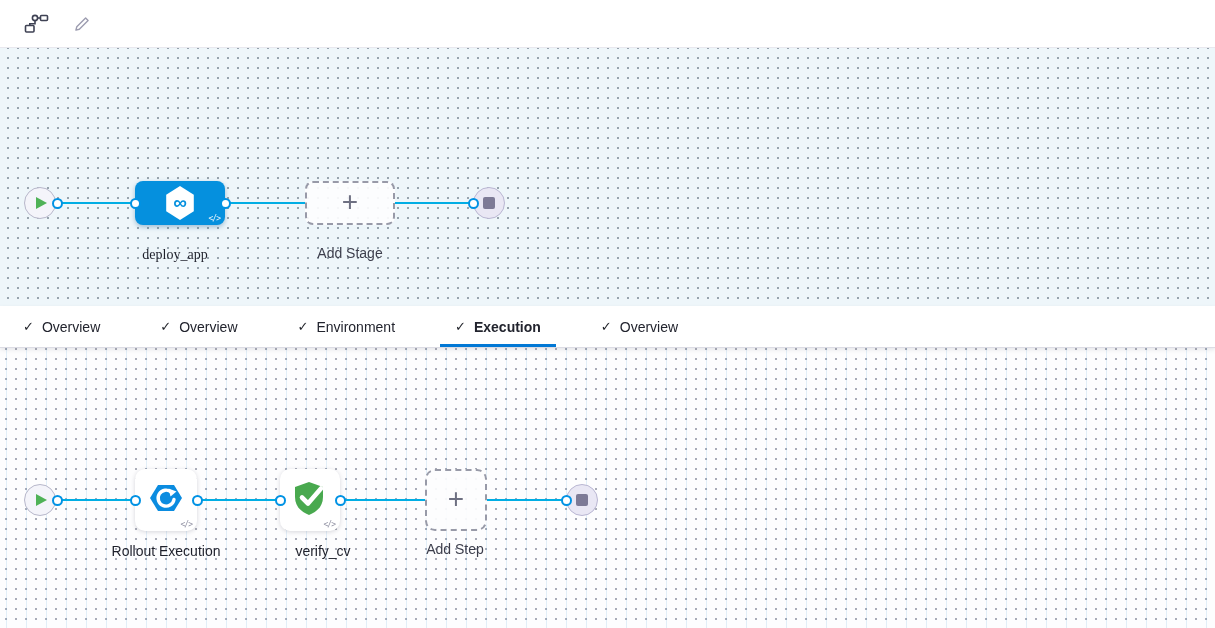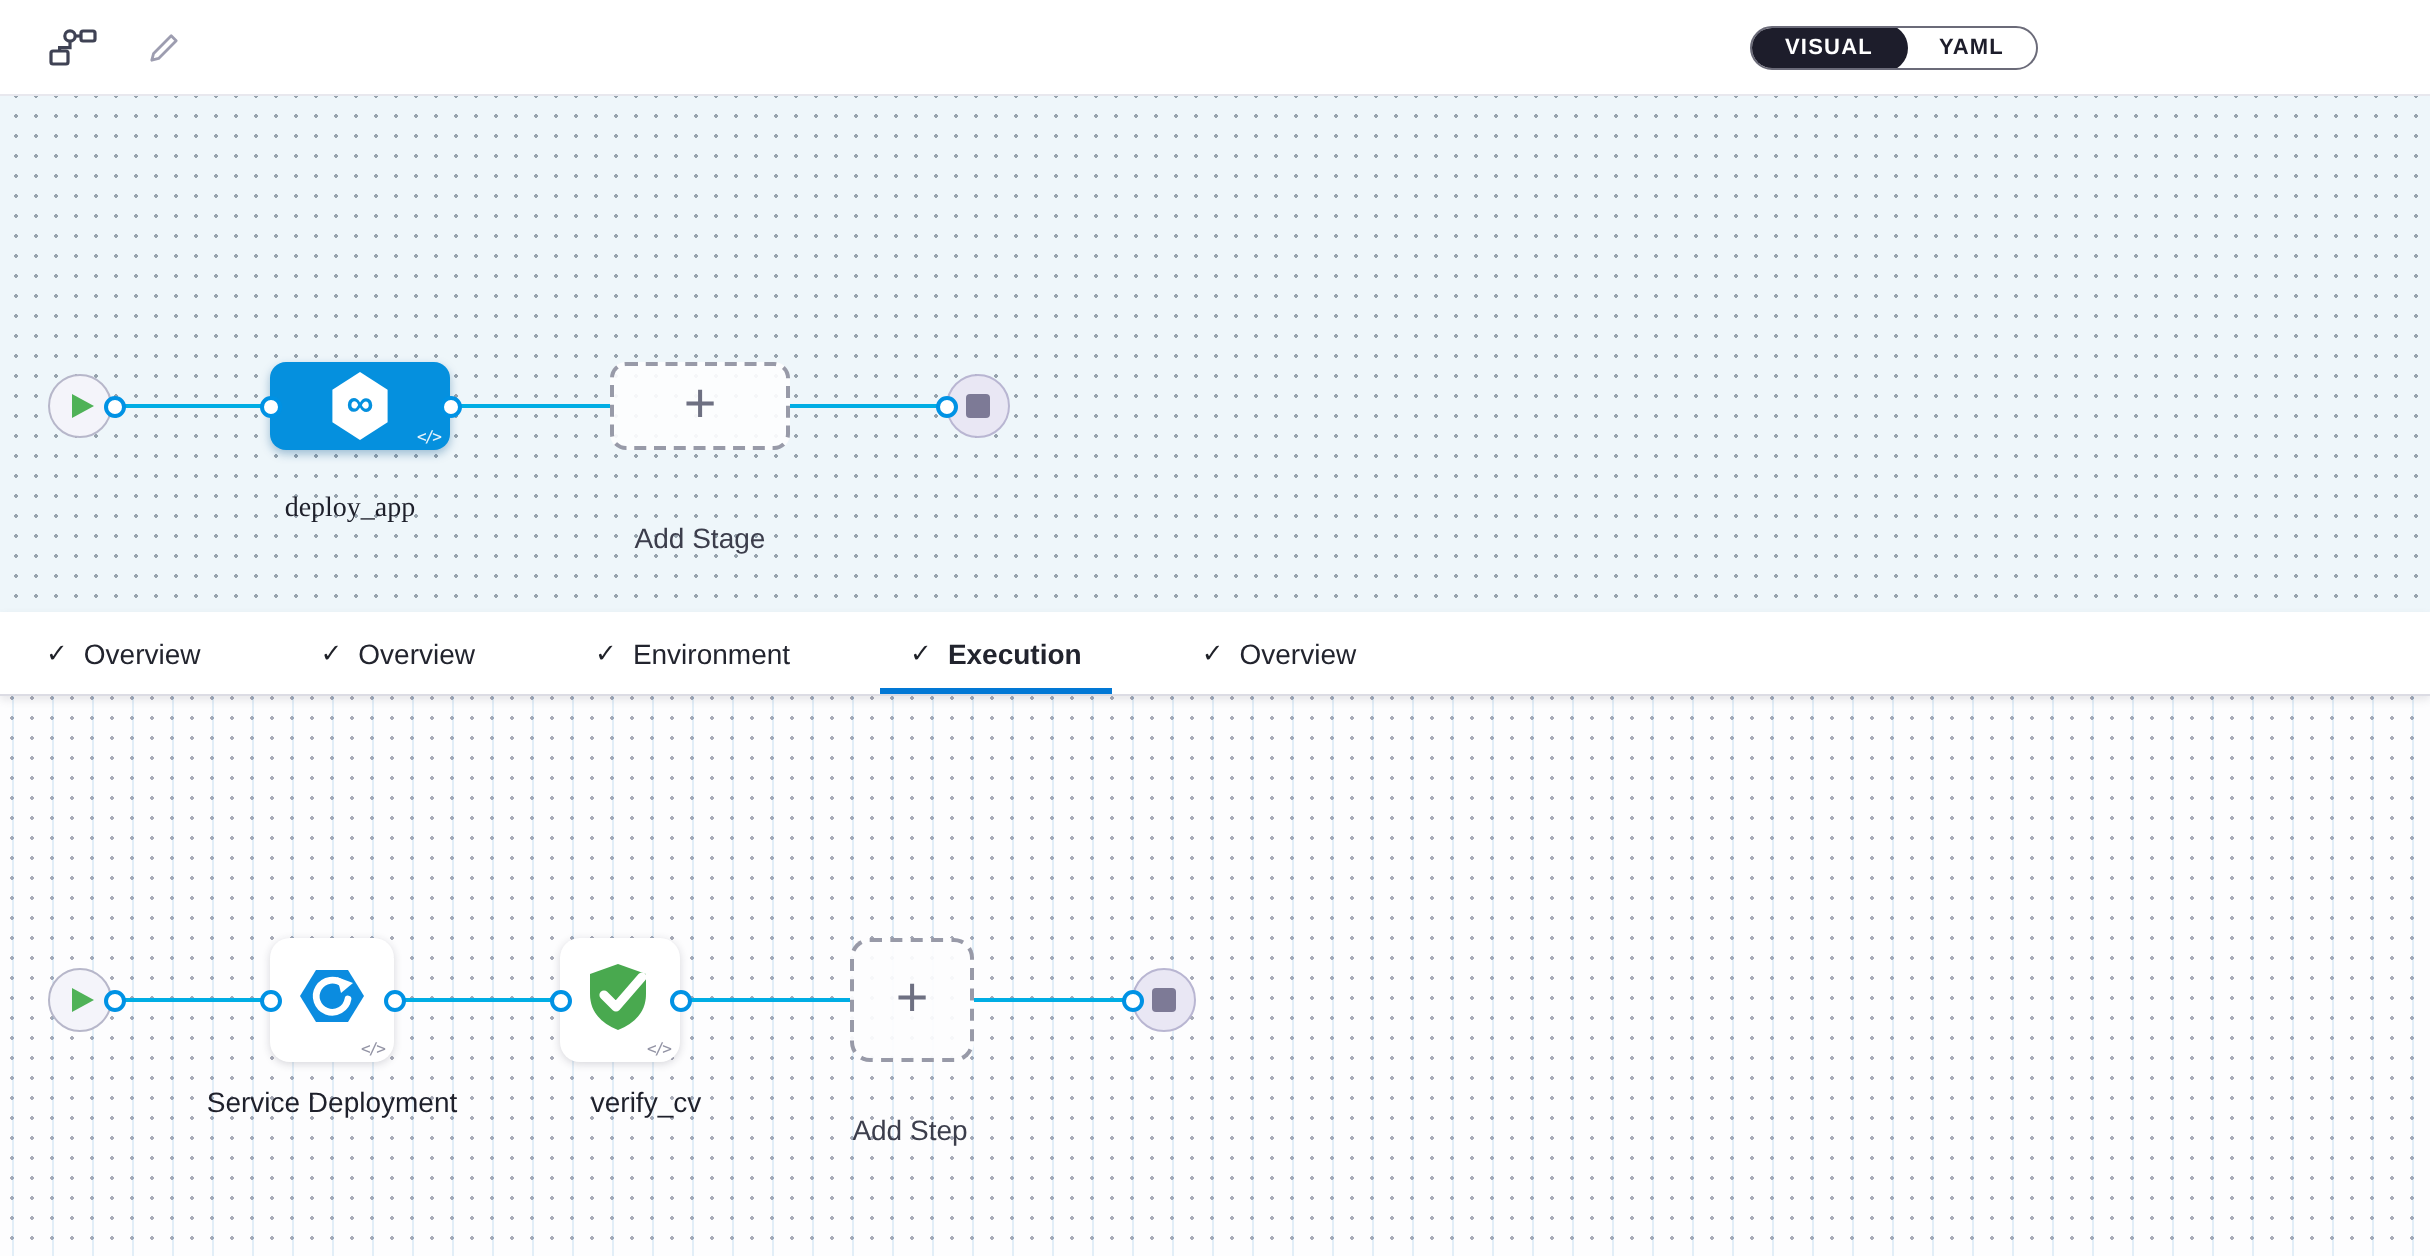--- a/index.html
+++ b/index.html
@@ -117,45 +117,41 @@
     position: absolute; top: 121px; width: 62px; height: 62px;
     background: #fff; border-radius: 10px; z-index: 5; cursor: pointer;
     box-shadow: 0 1px 4px rgba(40,41,61,0.18);
     display: flex; align-items: center; justify-content: center;
   }
 
   .node-label {
     position: absolute; width: 130px; text-align: center;
     font-size: 14px; color: #1e202b; line-height: 21px; z-index: 5;
   }
-  .node-label.muted { color: #3c3e4c; margin-top: 16px; }
+  .node-label.muted { color: #3c3e4c; }
 </style>
 </head>
 <body>
 
 <div class="header">
   <span class="pipeline-icon">
     <svg width="25" height="21" viewBox="0 0 25 21" fill="none">
       <rect x="1.5" y="12.5" width="8.5" height="6.5" rx="1" stroke="#3f4254" stroke-width="1.6"></rect>
       <rect x="16.5" y="2.5" width="7" height="5" rx="1" stroke="#3f4254" stroke-width="1.6"></rect>
       <circle cx="11" cy="5" r="2.6" stroke="#3f4254" stroke-width="1.6"></circle>
       <path d="M11 7.8 V10.8 H5.8 V12.4" stroke="#3f4254" stroke-width="1.6"></path>
       <path d="M13.7 5 H16.4" stroke="#3f4254" stroke-width="1.6"></path>
     </svg>
   </span>
   <span class="edit-icon">
     <svg width="18" height="18" viewBox="0 0 18 18" fill="none">
       <path d="M12.6 2.9 L15.1 5.4 L6.3 14.2 L2.9 15.1 L3.8 11.7 Z" stroke="#9d9db0" stroke-width="1.4" stroke-linejoin="round"></path>
     </svg>
   </span>
 
-  <div class="view-toggle">
-    <div class="toggle-seg selected">VISUAL</div>
-    <div class="toggle-seg">YAML</div>
-  </div>
 </div>
 
 <div class="stage-canvas">
 
   <div class="edge" style="left:57px; top:154px; width:78px;"></div>
   <div class="edge" style="left:225px; top:154px; width:80px;"></div>
   <div class="edge" style="left:395px; top:154px; width:78px;"></div>
 
   <div class="start-node" style="left:24px; top:139px;">
     <span class="play-tri"></span>
@@ -249,16 +245,16 @@
     <span class="stop-square"></span>
   </div>
 
   <span class="port" style="left:51.5px; top:146.5px;"></span>
   <span class="port" style="left:129.5px; top:146.5px;"></span>
   <span class="port" style="left:191.5px; top:146.5px;"></span>
   <span class="port" style="left:274.5px; top:146.5px;"></span>
   <span class="port" style="left:334.5px; top:146.5px;"></span>
   <span class="port" style="left:560.5px; top:146.5px;"></span>
 
-  <div class="node-label" style="left:101px; top:193px;">Service Deployment</div>
+  <div class="node-label" style="left:101px; top:193px;">Rollout Execution</div>
   <div class="node-label" style="left:258px; top:193px;">verify_cv</div>
   <div class="node-label muted" style="left:390px; top:191px;">Add Step</div>
 </div>
 
 </body></html>

